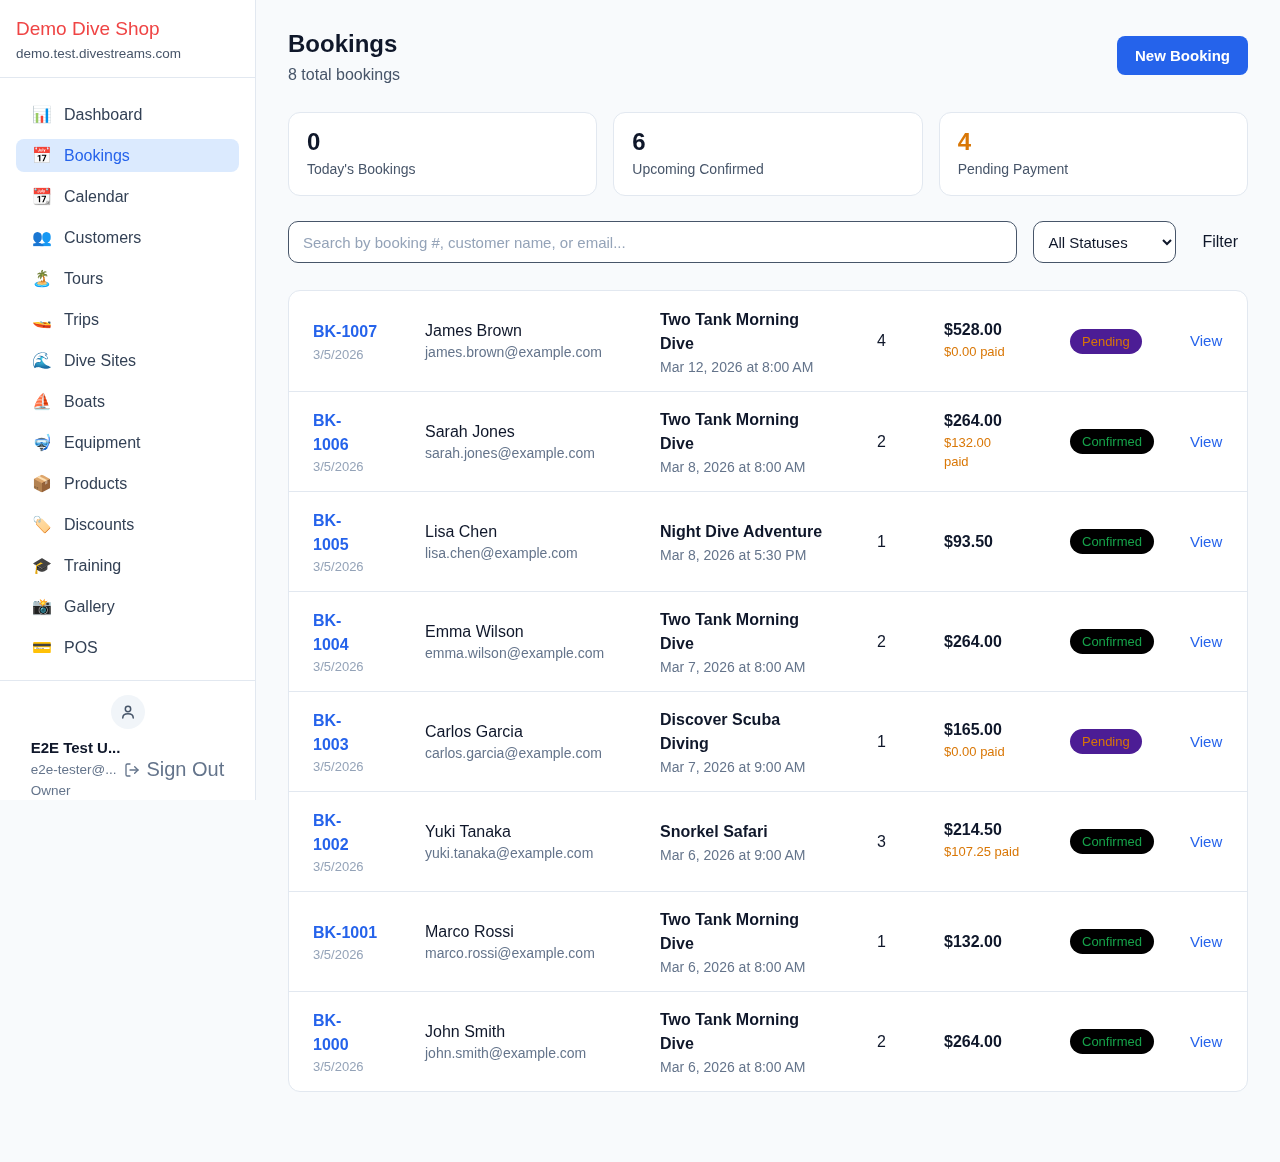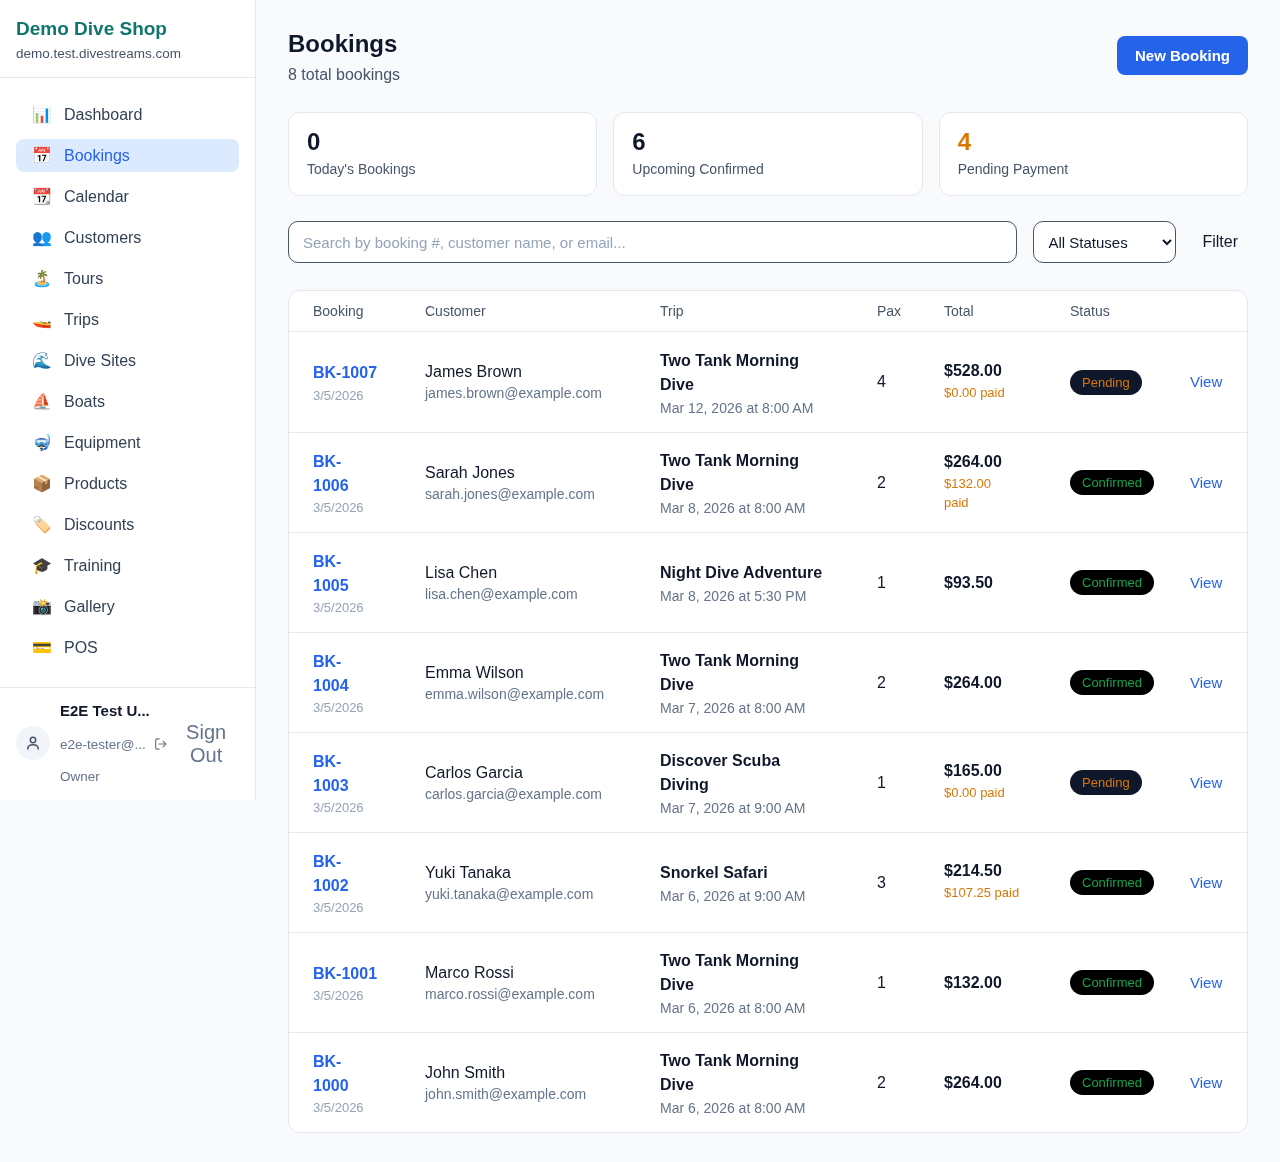--- a/index.html
+++ b/index.html
@@ -14,35 +14,35 @@
   }
   
   .sidebar {
     position:absolute; left:0; top:0;
     width:256px; height:800px;
     background:#FFFFFF;
     border-right:1px solid #E2E8F0;
     display:flex; flex-direction:column;
   }
   .brand { padding:18px 16px 16px; border-bottom:1px solid #E2E8F0; }
-  .brand-name { color:#0f766e; font-size:19px; font-weight:700; }
+  .brand-name { color:#ef4444; font-size:19px; font-weight:400; }
   .brand-domain { color:#475569; font-size:13.5px; margin-top:6px; }
   .nav { padding:20px 0 8px; flex:1 1 auto; }
   .nav-item {
     display:flex; align-items:center; gap:12px;
     margin:0 16px 8px; padding:7px 16px;
     border-radius:8px; cursor:pointer;
     font-size:16px; color:#334155;
   }
   .nav-item.active { background:#DBEAFE; color:#2563EB; font-weight:500; }
   .nav-icon { width:20px; font-size:16px; text-align:center; flex:0 0 20px; }
   .user-panel {
     border-top:1px solid #E2E8F0;
     padding:14px 16px 16px;
-    display:flex; gap:10px; align-items:center;
+    display:flex; gap:10px; align-items:center;flex-direction:column;
   }
   .avatar {
     width:34px; height:34px; border-radius:50%;
     background:#F1F5F9; flex:0 0 34px;
     display:flex; align-items:center; justify-content:center;
   }
   .user-info { flex:1 1 auto; min-width:0; }
   .user-name { font-size:15px; font-weight:700; color:#0F172A; white-space:nowrap; }
   .user-line2 { display:flex; align-items:center; justify-content:space-between; margin-top:2px; }
   .user-email { font-size:13.5px; color:#64748B; white-space:nowrap; }
@@ -114,21 +114,21 @@
   .cust-name { font-size:16px; color:#0F172A; }
   .cust-email { font-size:14px; color:#64748B; margin-top:4px; }
   .trip-name { font-size:16px; font-weight:700; color:#0F172A; white-space:pre-line; line-height:1.5; }
   .trip-date { font-size:14px; color:#64748B; margin-top:3px; }
   .pax { font-size:16px; color:#0F172A; }
   .total { font-size:16px; font-weight:700; color:#0F172A; }
   .paid { font-size:13px; color:#D97706; margin-top:4px; white-space:pre-line; line-height:1.4; }
   .badge {
     display:inline-block; font-size:13px; padding:5px 12px; border-radius:999px;
   }
-  .badge.pending { background:#0f172a; color:#D97706; }
+  .badge.pending { background:#4c1d95; color:#D97706; }
   .badge.confirmed { background:#000000; color:#16A34A; }
   .view-link { color:#2563EB; font-size:15px; font-weight:500; text-decoration:none; cursor:pointer; }
   .t-cell { min-width:0; padding-right:8px; }
   .view-cell { text-align:left; }
 </style>
 </head>
 <body>
 
 <aside class="sidebar">
   <div class="brand">
@@ -264,29 +264,20 @@
 
   <div class="controls">
     <input class="search-input" type="text" placeholder="Search by booking #, customer name, or email..." style="">
     <select class="status-select">
       <option>All Statuses</option>
     </select>
     <button class="filter-btn">Filter</button>
   </div>
 
   <div class="table-card">
-    <div class="t-grid t-head">
-      <div class="t-h">Booking</div>
-      <div class="t-h">Customer</div>
-      <div class="t-h">Trip</div>
-      <div class="t-h">Pax</div>
-      <div class="t-h">Total</div>
-      <div class="t-h">Status</div>
-      <div class="t-h"></div>
-    </div>
 
     <div>
 
         <div class="t-grid t-row">
           <div class="t-cell">
             <a class="booking-id">BK-1007</a>
             <div class="booking-date">3/5/2026</div>
           </div>
           <div class="t-cell">
             <div class="cust-name">James Brown</div>

